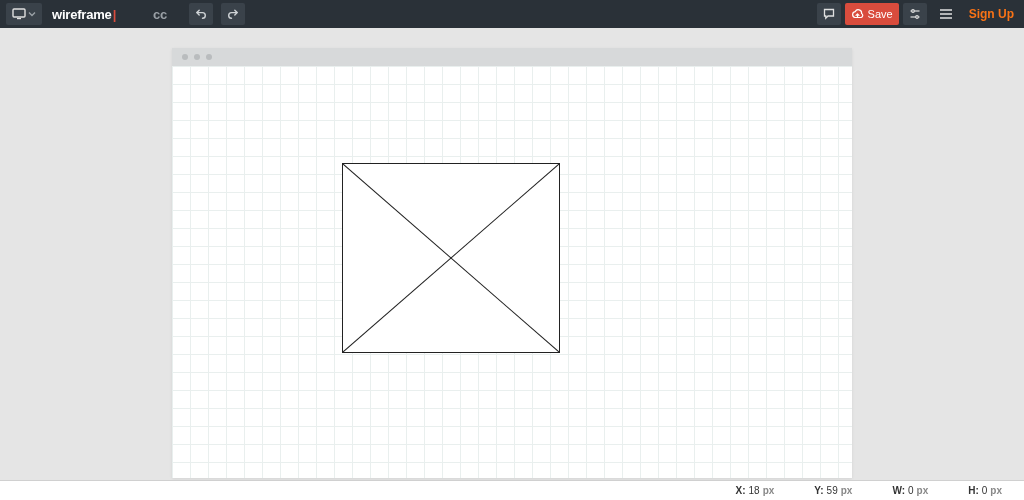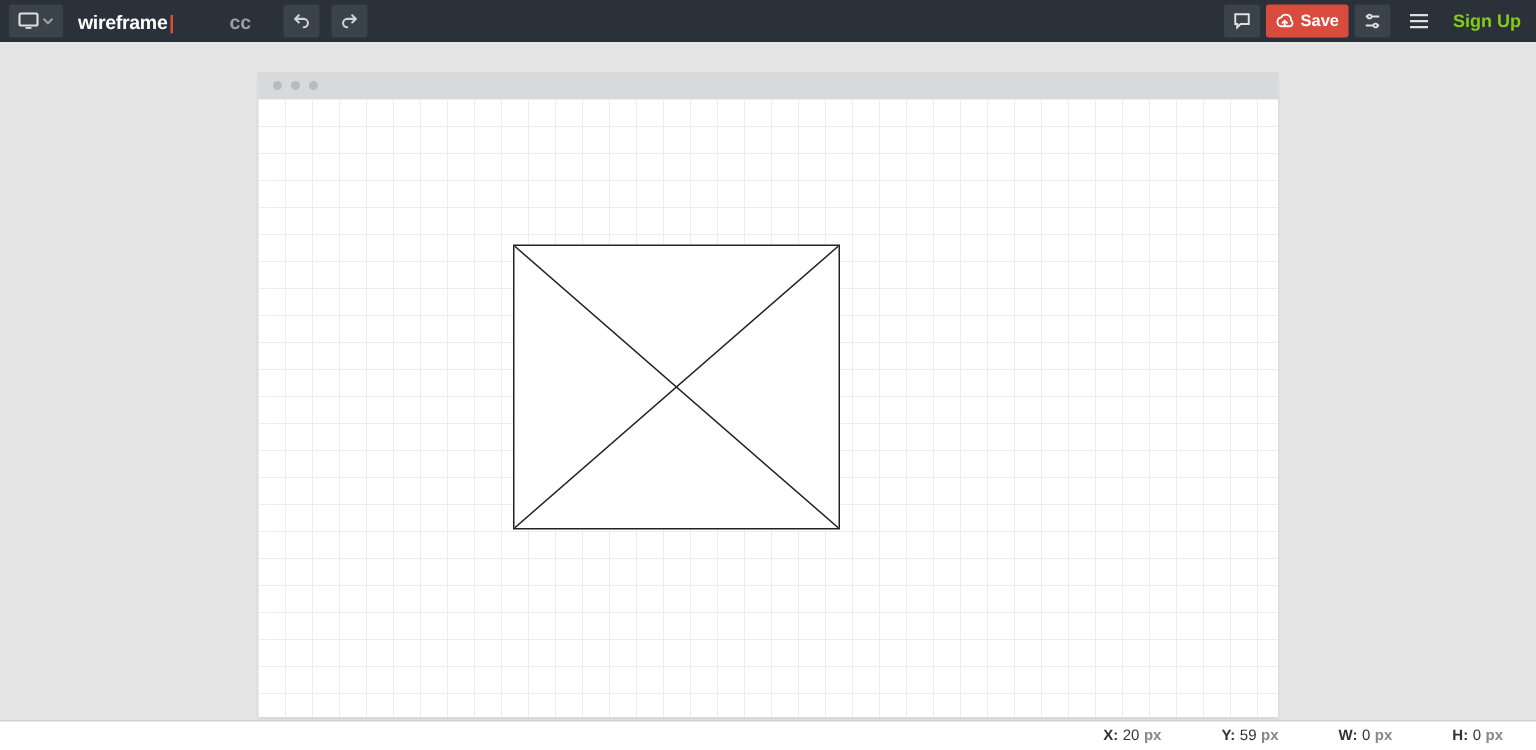--- a/index.html
+++ b/index.html
@@ -30,39 +30,39 @@
       background: #3a424a;
       border-radius: 2px;
       margin-left: 4px;
       cursor: pointer;
       padding: 0 6px;
       color: #e0e0e0;
     }
     .tb-btn.first { margin-left: 0; }
     .tb-btn svg { display: block; }
     .tb-btn.red { background: #d94c3d; color: #fff; }
-    .tb-btn.red span { margin-left: 4px; font-weight: 700; }
+    .tb-btn.red span { margin-left: 4px; font-weight: 400; }
 
     .brand {
       margin-left: 10px;
       font-weight: 700;
       font-size: 13px;
       letter-spacing: -0.2px;
       color: #fff;
       display: flex;
       align-items: baseline;
     }
     .brand .sep { color: #d94c3d; font-weight: 700; margin: 0 1px; }
     .brand .sub { color: #9aa0a6; font-weight: 600; margin-left: 36px; }
 
     .undo-redo { margin-left: 18px; display: flex; gap: 4px; }
 
     .menu-icon, .signup {
       display: flex; align-items: center; justify-content: center;
-      height: 22px; cursor: pointer; color: #84cc16;
+      height: 22px; cursor: pointer; color: #f97316;
     }
     .menu-icon { width: 22px; margin-left: 8px; }
     .signup { font-weight: 700; font-size: 12px; margin-left: 8px; padding: 0 4px; }
 
     
     .workspace {
       flex: 1 1 auto;
       position: relative;
       overflow: hidden;
     }
@@ -208,21 +208,21 @@
           <line x1="100" y1="0" x2="0" y2="100" stroke="#222" stroke-width="0.5"></line>
         </svg>
       </div>
     </div>
   </div>
 </div>
 
 <div class="statusbar">
   <div class="stat">
     <span class="label">X:</span>
-    <span>20</span>
+    <span>18</span>
     <span class="unit">px</span>
   </div>
   <div class="stat">
     <span class="label">Y:</span>
     <span>59</span>
     <span class="unit">px</span>
   </div>
   <div class="stat">
     <span class="label">W:</span>
     <span>0</span>

